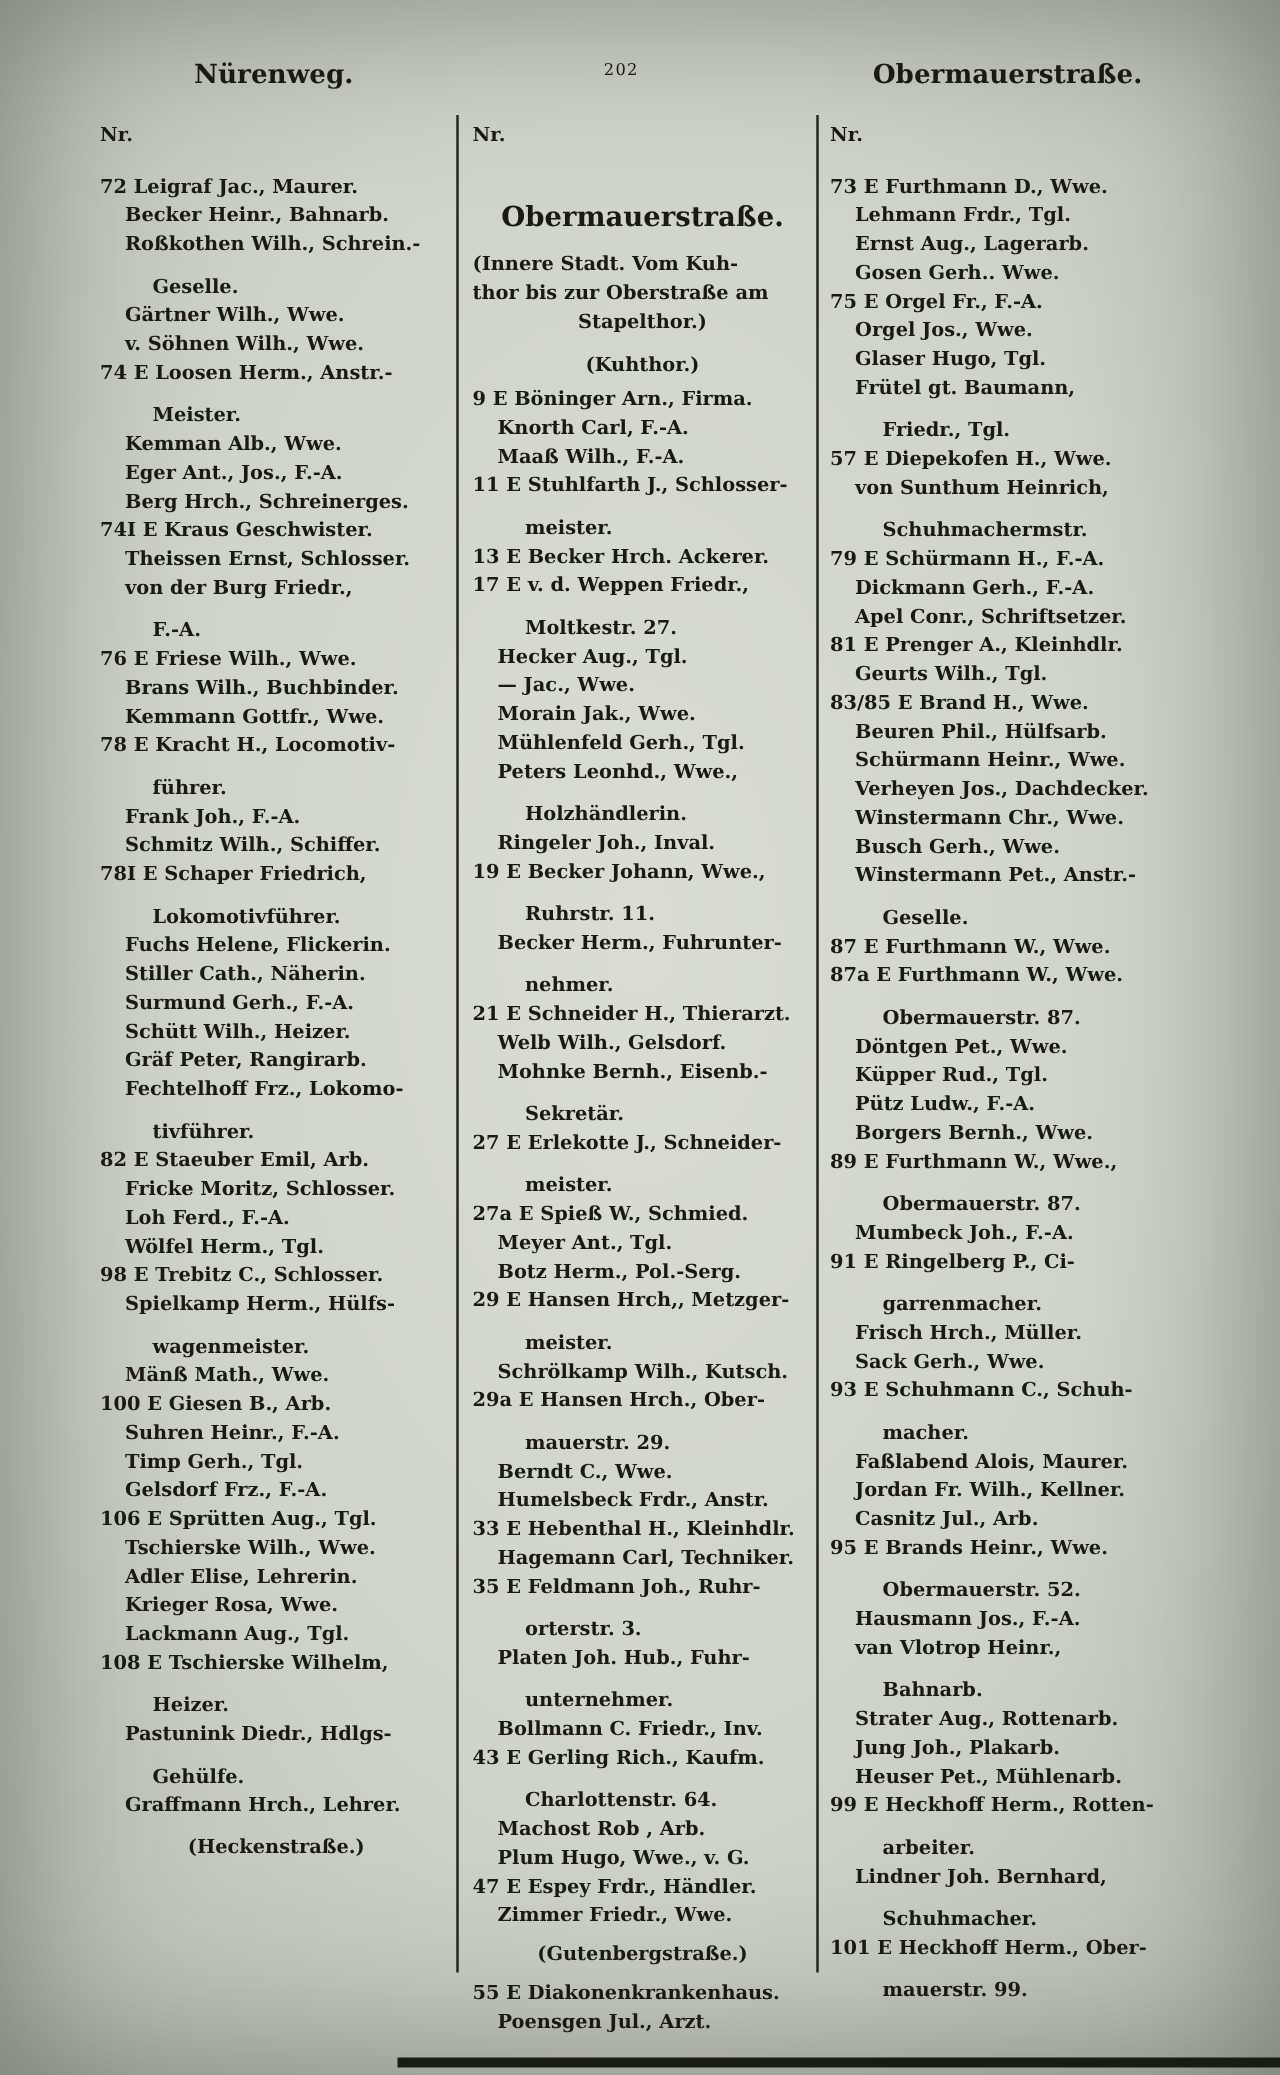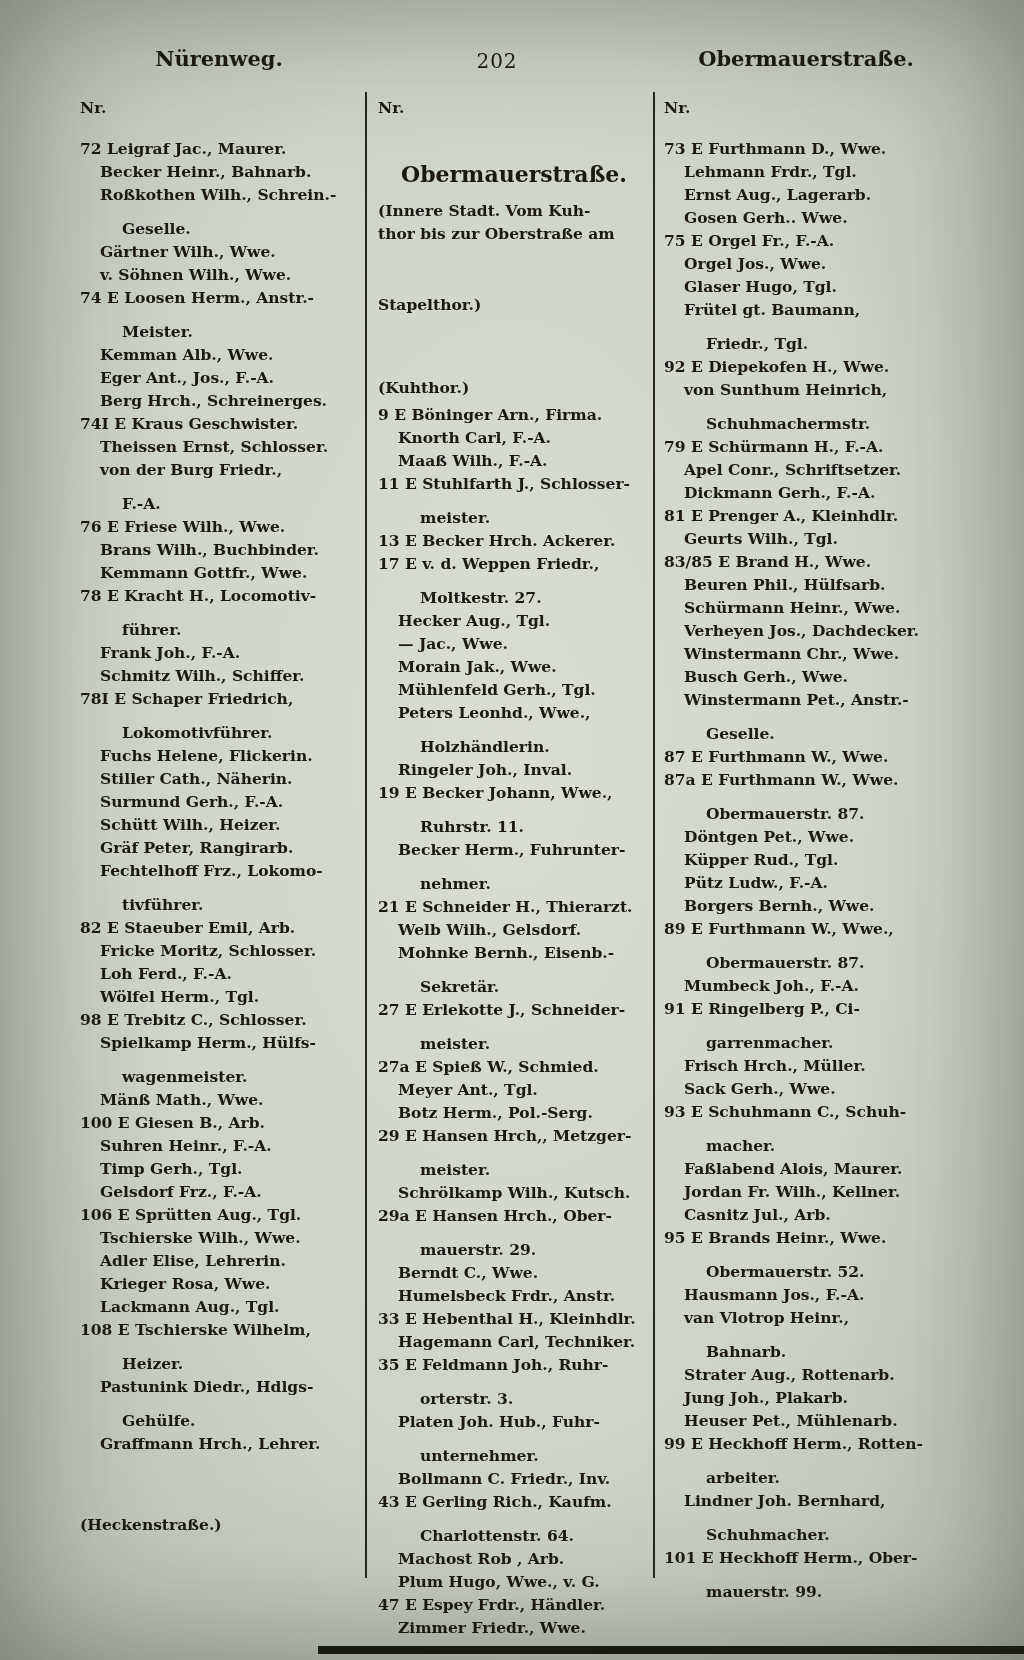--- a/index.html
+++ b/index.html
@@ -7,34 +7,34 @@
     position:relative;
     width:1024px;height:1660px;
     background:radial-gradient(ellipse at 50% 45%, #d9ddd3 0%, #cfd4ca 55%, #b4bbaf 100%);
     box-shadow:inset 0 0 140px rgba(55,60,50,.5);
     font-family:"DejaVu Serif", serif;
     color:#1c1913;
     overflow:hidden;
   }
   .hdr{position:absolute;font-weight:bold;font-size:21px;text-align:center;}
   #hdr-left{top:46px;left:78px;width:282px;}
-  #hdr-num{top:49px;left:430px;width:134px;font-weight:normal;font-size:20px;letter-spacing:1px;}
+  #hdr-num{top:49px;left:430px;width:134px;font-weight:normal;font-size:13px;letter-spacing:1px;}
   #hdr-right{top:46px;left:650px;width:312px;}
   .rule-v{position:absolute;top:92px;width:2px;background:#26261f;}
   #rule1{left:365px;height:1486px;}
   #rule2{left:653px;height:1486px;}
   #rule-bottom{position:absolute;left:318px;top:1646px;width:706px;height:8px;background:#1b1b15;}
   .col{position:absolute;top:96px;font-size:15.5px;font-weight:bold;line-height:23px;}
   #col1{left:80px;width:282px;}
   #col2{left:378px;width:272px;}
   #col3{left:664px;width:296px;}
   .ln{height:23px;white-space:nowrap;}
   .i1{padding-left:20px;}
   .i2{padding-left:42px;margin-top:11px;}
-  .center{text-align:left;white-space:nowrap;margin-top:48px;}
+  .center{text-align:center;white-space:nowrap;}
   .heading{font-size:22px;font-weight:bold;text-align:center;height:30px;line-height:30px;white-space:nowrap;}
   .sp{width:100%;}
 </style>
 </head>
 <body>
 
 <div class="page">
   <div class="hdr" id="hdr-left">Nürenweg.</div>
   <div class="hdr" id="hdr-num">202</div>
   <div class="hdr" id="hdr-right">Obermauerstraße.</div>
@@ -172,26 +172,26 @@
       <div class="sp" style="height: 18px;"></div>
       <div class="ln">73 E Furthmann D., Wwe.</div>
       <div class="ln i1">Lehmann Frdr., Tgl.</div>
       <div class="ln i1">Ernst Aug., Lagerarb.</div>
       <div class="ln i1">Gosen Gerh.. Wwe.</div>
       <div class="ln">75 E Orgel Fr., F.-A.</div>
       <div class="ln i1">Orgel Jos., Wwe.</div>
       <div class="ln i1">Glaser Hugo, Tgl.</div>
       <div class="ln i1">Frütel gt. Baumann,</div>
       <div class="ln i2">Friedr., Tgl.</div>
-      <div class="ln">92 E Diepekofen H., Wwe.</div>
+      <div class="ln">57 E Diepekofen H., Wwe.</div>
       <div class="ln i1">von Sunthum Heinrich,</div>
       <div class="ln i2">Schuhmachermstr.</div>
       <div class="ln">79 E Schürmann H., F.-A.</div>
+      <div class="ln i1">Dickmann Gerh., F.-A.</div>
       <div class="ln i1">Apel Conr., Schriftsetzer.</div>
-      <div class="ln i1">Dickmann Gerh., F.-A.</div>
       <div class="ln">81 E Prenger A., Kleinhdlr.</div>
       <div class="ln i1">Geurts Wilh., Tgl.</div>
       <div class="ln">83/85 E Brand H., Wwe.</div>
       <div class="ln i1">Beuren Phil., Hülfsarb.</div>
       <div class="ln i1">Schürmann Heinr., Wwe.</div>
       <div class="ln i1">Verheyen Jos., Dachdecker.</div>
       <div class="ln i1">Winstermann Chr., Wwe.</div>
       <div class="ln i1">Busch Gerh., Wwe.</div>
       <div class="ln i1">Winstermann Pet., Anstr.-</div>
       <div class="ln i2">Geselle.</div>

